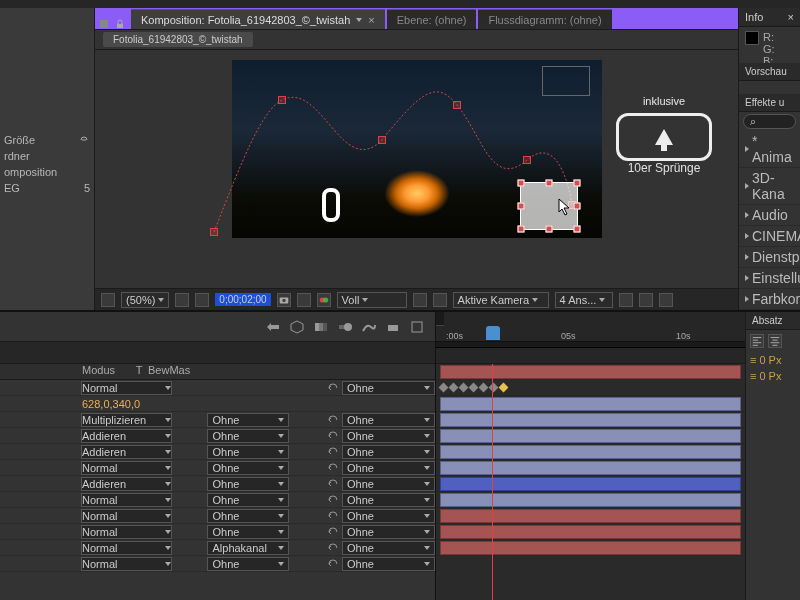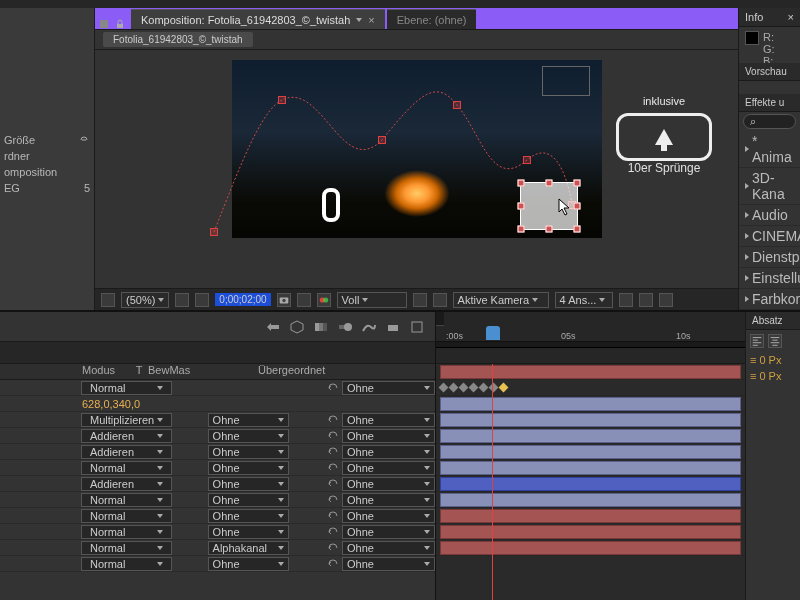--- a/index.html
+++ b/index.html
@@ -63,21 +63,21 @@
   .tl-search { height: 22px; background: #262626; border-bottom: 1px solid #1a1a1a; }
   
   .tl-cols { display: flex; height: 16px; background: #2e2e2e; font-size: 10px; color: #aaa; border-bottom: 1px solid #1a1a1a; }
   .col-mode { width: 130px; padding-left: 82px; }
   .col-t { width: 18px; text-align: center; }
   .col-bew { width: 70px; }
   .col-parent { flex: 1; padding-left: 40px; }
   
   .layer-row { display: flex; height: 16px; align-items: center; font-size: 10px; border-bottom: 1px solid #2a2a2a; }
   .layer-pad { width: 82px; }
-  .layer-drop { width: 92px; height: 14px; background: #262626; border: 1px solid #555; padding: 0 8px; display: flex; align-items: center; justify-content: space-between; }
+  .layer-drop { width: 92px; height: 14px; background: #262626; border: 1px solid #555; padding: 0 0; display: flex; align-items: center; justify-content: space-between; }
   .layer-gap { width: 36px; }
   .layer-drop2 { width: 82px; height: 14px; background: #262626; border: 1px solid #555; padding: 0 4px; display: flex; align-items: center; justify-content: space-between; }
   .parent-icon { width: 14px; height: 14px; margin: 0 2px; }
   .layer-drop3 { width: 94px; height: 14px; background: #262626; border: 1px solid #555; padding: 0 4px; display: flex; align-items: center; justify-content: space-between; }
   .anchor-val { color: #e8b050; padding-left: 82px; }
   
   .tl-right { flex: 1; background: #2a2a2a; display: flex; flex-direction: column; position: relative; }
   .tl-ruler { height: 30px; background: #262626; border-bottom: 1px solid #111; display: flex; align-items: flex-end; font-size: 9px; color: #aaa; position: relative; padding-top: 14px; }
   .time-input { position: absolute; left: 0; top: 0; height: 14px; background: #1a1a1a; padding: 0 4px; font-size: 10px; color: #3af; border-bottom: 1px solid #444; }
   .ruler-mark { position: absolute; bottom: 0; font-size: 9px; }
@@ -140,20 +140,23 @@
             <rect x="2" y="5" width="6" height="4" fill="#aaa"></rect>
             <path d="M3 5V3a2 2 0 014 0v2" stroke="#aaa" fill="none"></path>
           </svg></span>
       <div class="tab">
           <span>Komposition: Fotolia_61942803_©_twistah</span>
           <span class="tri-d" style="margin-left:6px"></span>
           <span class="tab-close">×</span>
         </div>
       <div class="tab inactive">
           <span>Ebene: (ohne)</span>
+        </div>
+      <div class="tab inactive">
+          <span>Flussdiagramm: (ohne)</span>
         </div>
     </div>
     <div class="subtab-bar">
         <div class="subtab">Fotolia_61942803_©_twistah</div>
       </div>
 
     <div class="viewer">
       <div class="video-area">
         <div class="video-img"></div>
         <svg class="motion-path" viewBox="-30 -30 430 238">
@@ -291,21 +294,20 @@
           </svg></span>
       <span class="tl-tb-icon"><svg viewBox="0 0 16 16">
             <rect x="3" y="3" width="10" height="10" fill="none" stroke="#999"></rect>
           </svg></span>
     </div>
     <div class="tl-search"></div>
     <div class="tl-cols">
       <div class="col-mode">Modus</div>
       <div class="col-t">T</div>
       <div class="col-bew">BewMas</div>
-      <div class="col-parent">Übergeordnet</div>
     </div>
     <div id="layer-rows">
         <div class="layer-row">
           <div class="layer-pad"></div>
           <div class="layer-drop">
             <span>Normal</span>
             <span class="tri-d"></span>
           </div>
           <div class="layer-gap"></div>
           <div style="width:118px"></div>

